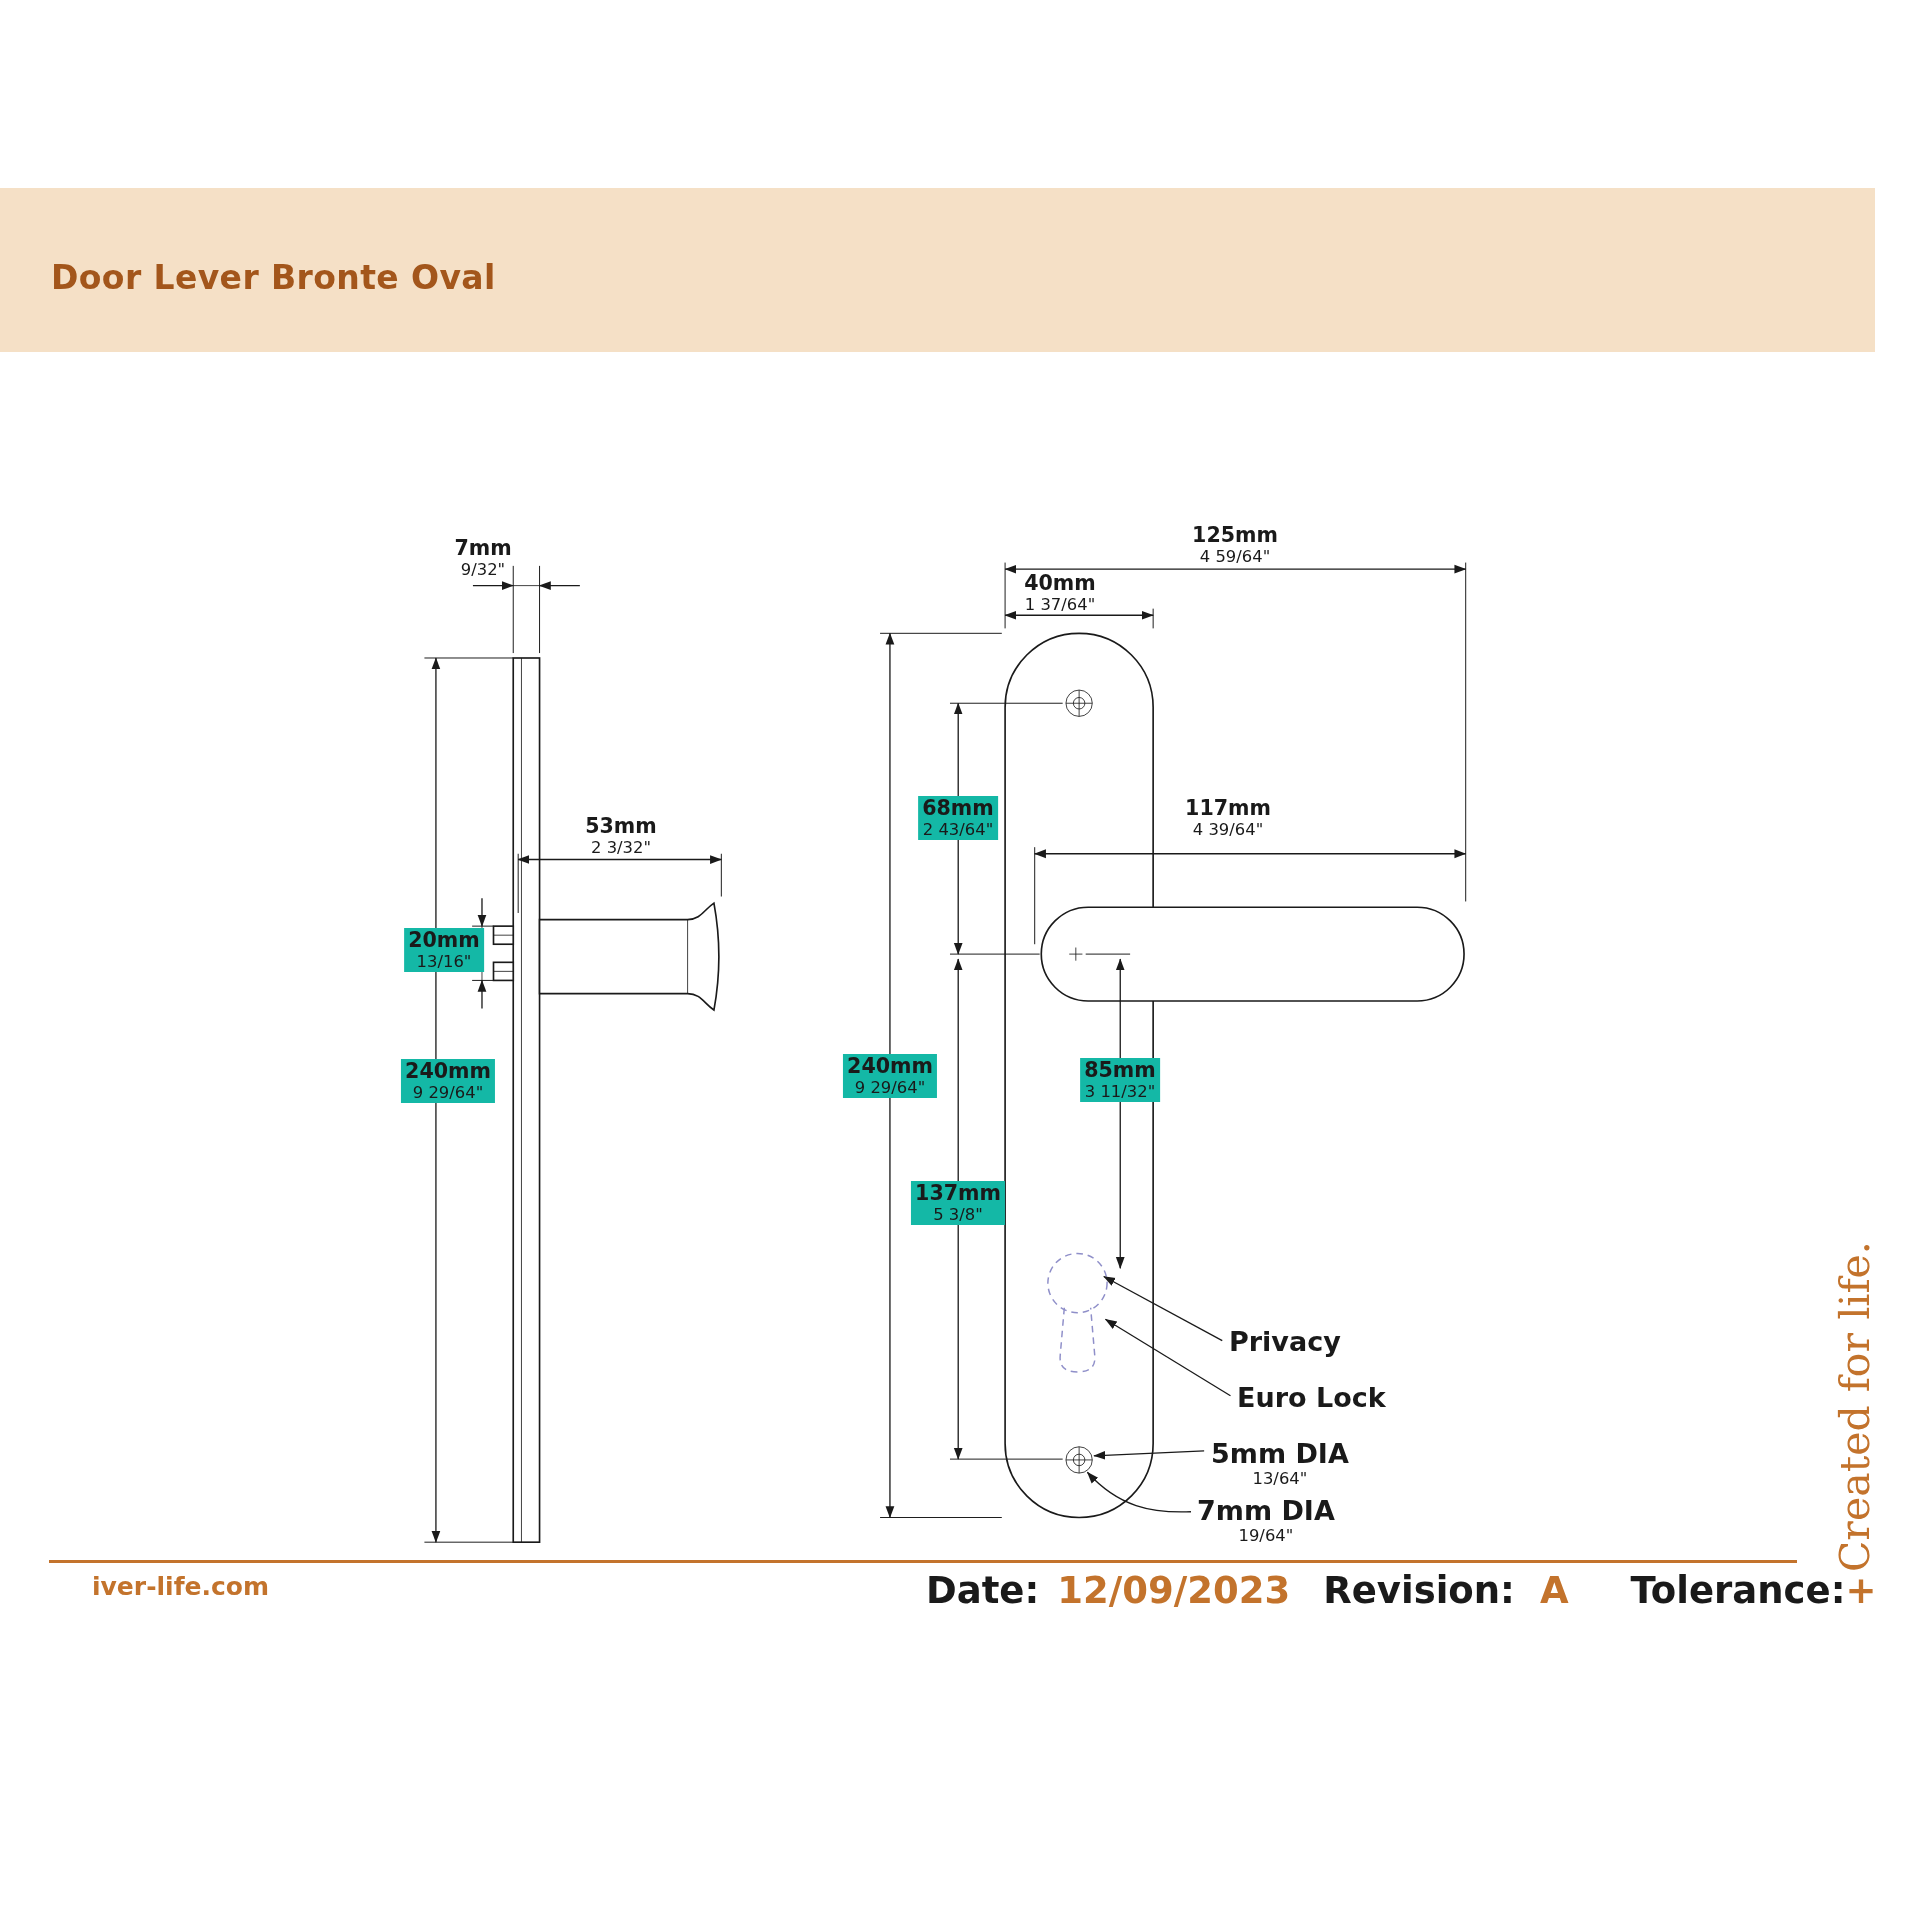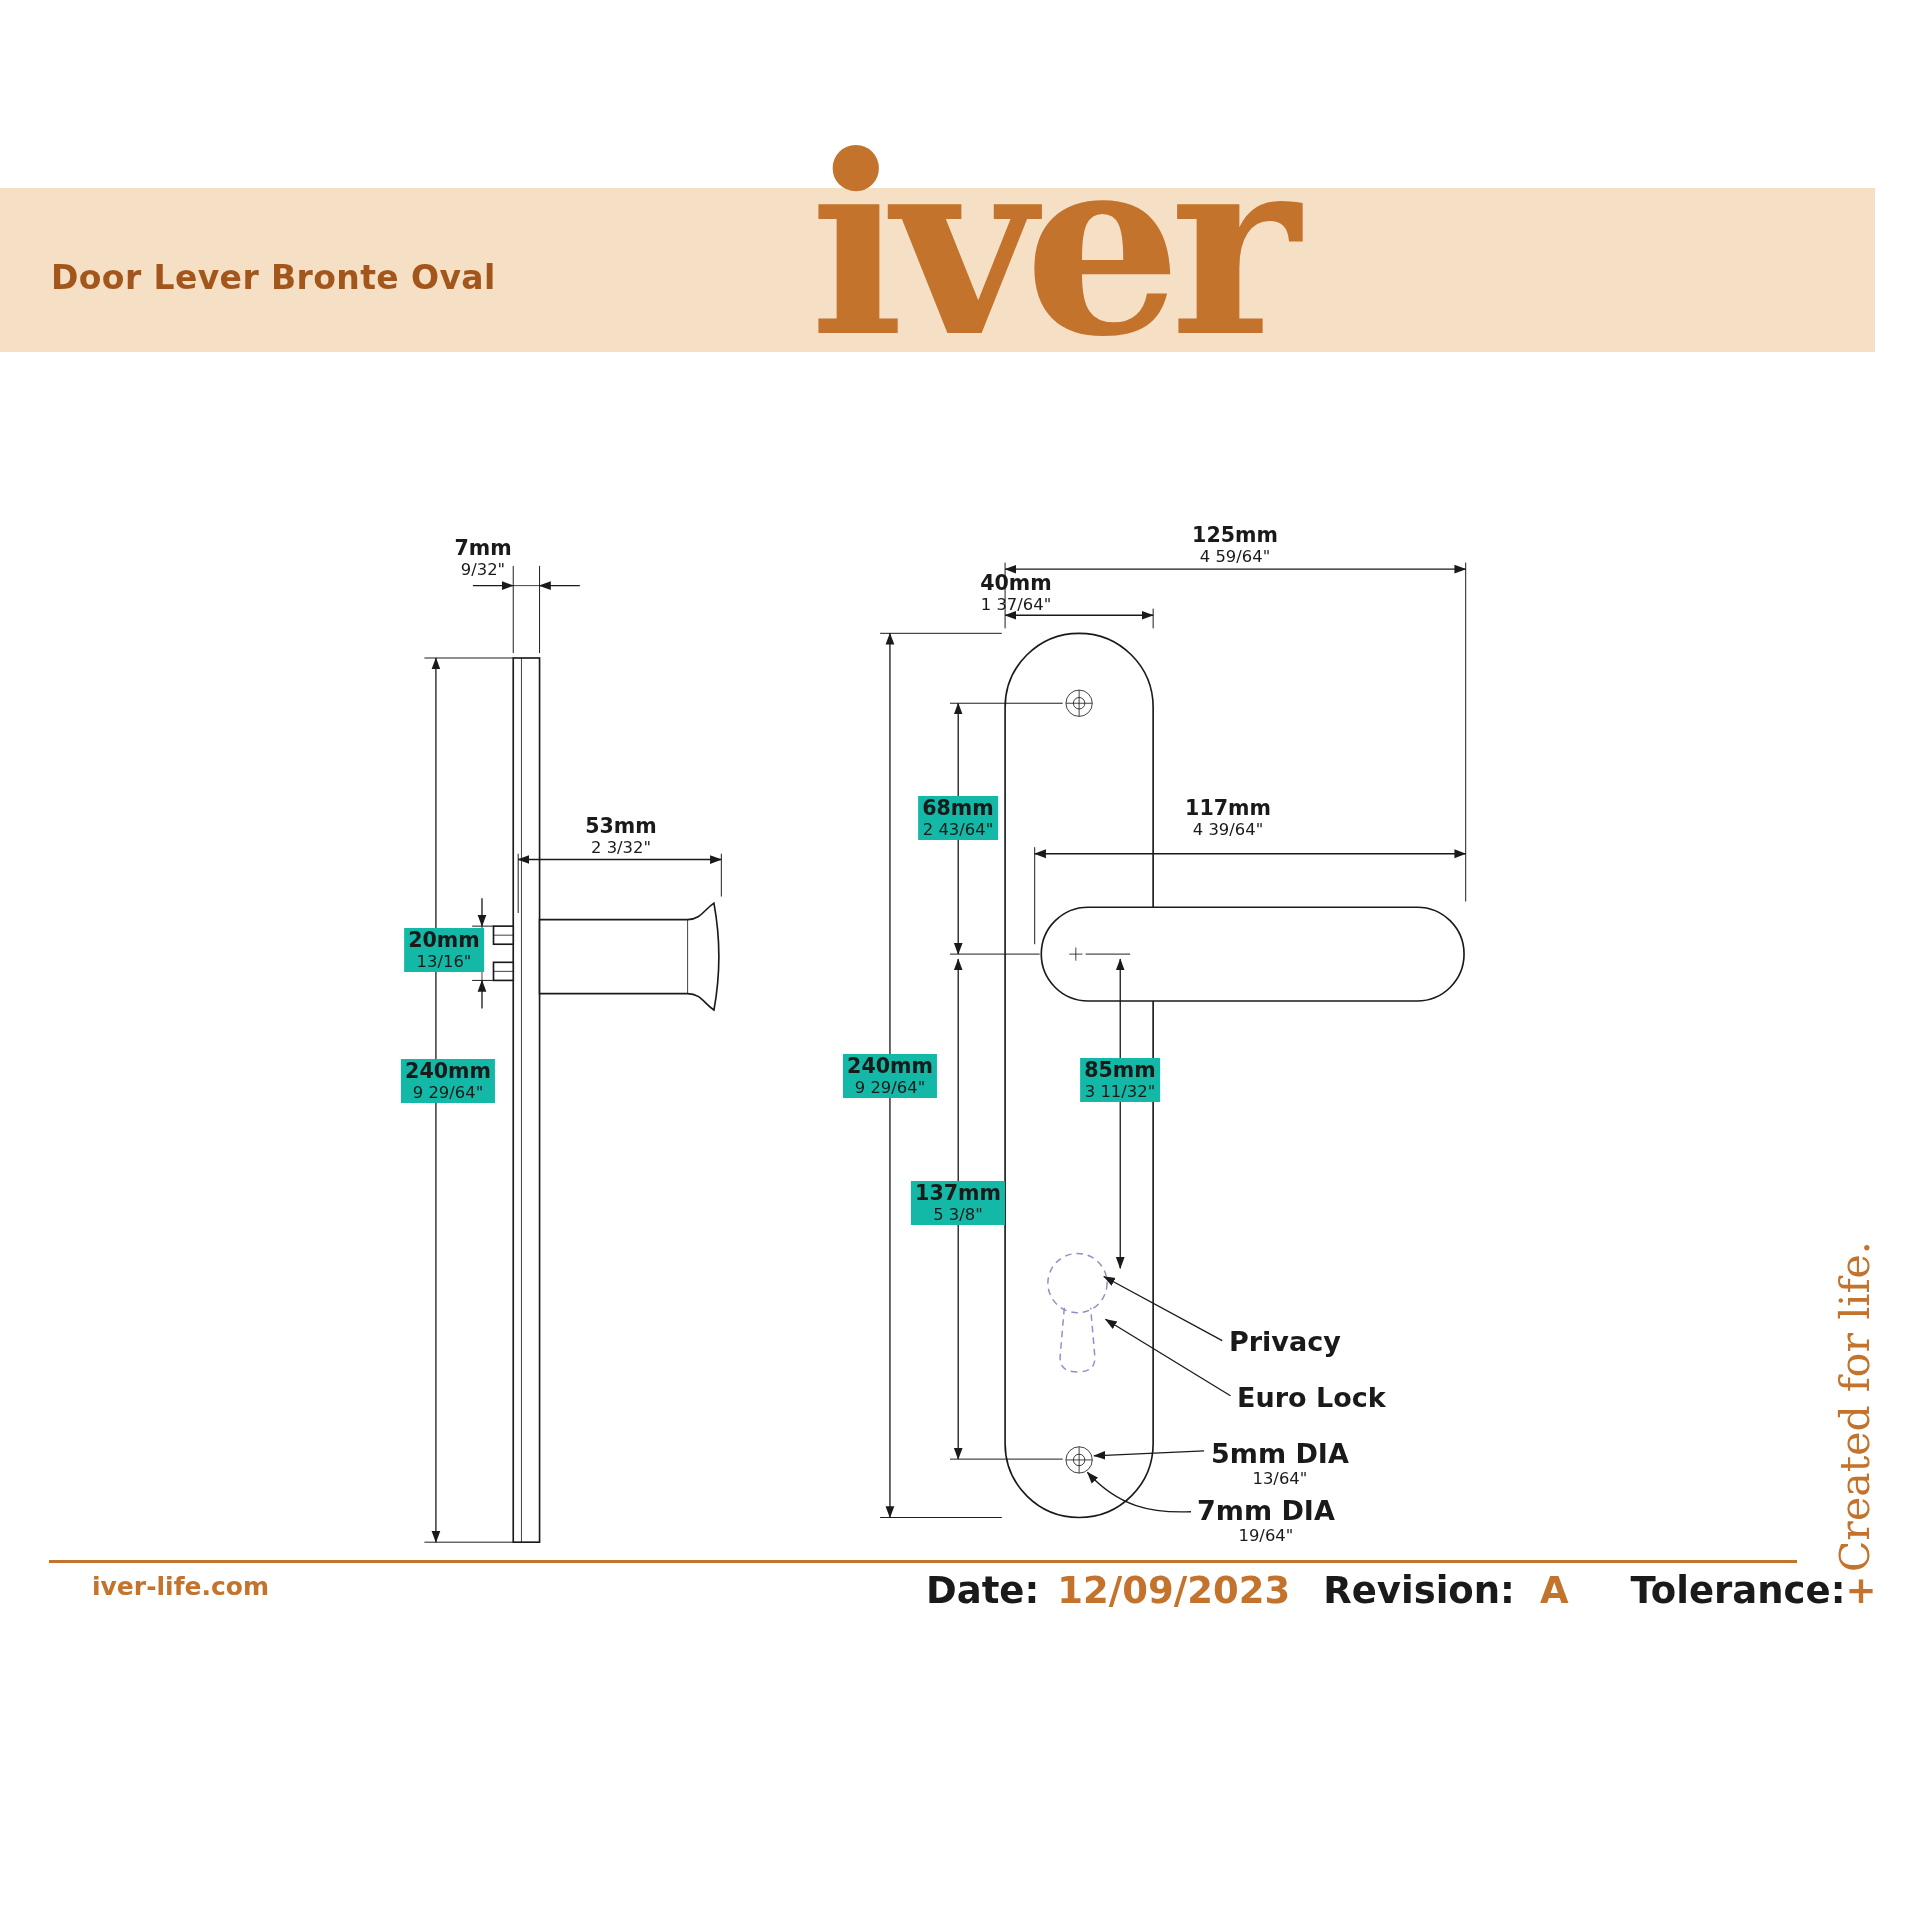--- a/index.html
+++ b/index.html
@@ -42,21 +42,20 @@
   .footer-fields .val{color:var(--brand);}
   .g8{margin-left:18px;} .g40{margin-left:33px;} .g30{margin-left:25px;} .g70{margin-left:62px;}
 </style>
 </head>
 <body>
 
 <div id="page">
 
   <div class="banner"></div>
   <div class="title">Door Lever Bronte Oval</div>
-  <div class="logo">iver</div>
 
   <div class="vertical-tagline">Created for life.</div>
 
   <svg width="1923" height="1923" viewBox="0 0 2338 2338">
     <defs>
       <marker id="arr" viewBox="0 0 10 10" refX="9.5" refY="5" markerWidth="9" markerHeight="9" orient="auto-start-reverse">
         <path d="M0,1.3 L10,5 L0,8.7 z"></path>
       </marker>
     </defs>
 
@@ -176,21 +175,21 @@
   <div class="dim bg" style="left:448px;top:1059px">
     <div class="mm">240mm</div>
     <div class="in">9 29/64"</div>
   </div>
 
   <div class="dim" style="left:1235px;top:523px">
     <div class="mm">125mm</div>
     <div class="in">4 59/64"</div>
   </div>
 
-  <div class="dim" style="left:1016px;top:571px">
+  <div class="dim" style="left:1060px;top:571px">
     <div class="mm">40mm</div>
     <div class="in">1 37/64"</div>
   </div>
 
   <div class="dim bg" style="left:958px;top:796px">
     <div class="mm">68mm</div>
     <div class="in">2 43/64"</div>
   </div>
 
   <div class="dim" style="left:1228px;top:796px">

